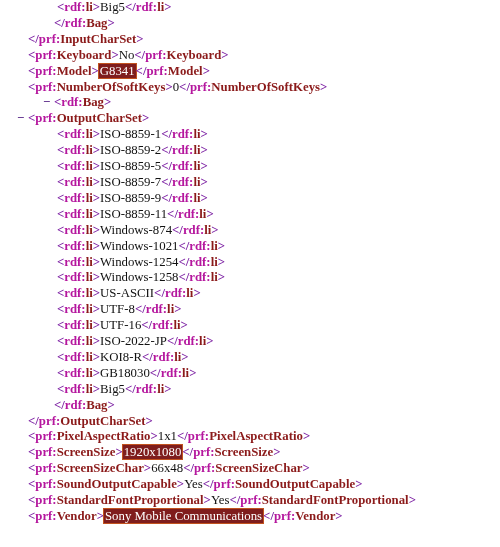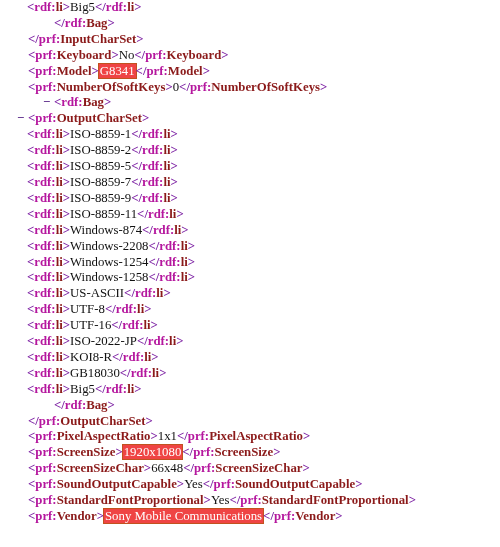--- a/index.html
+++ b/index.html
@@ -22,38 +22,38 @@
   }
   .xline {
     height: 15.92px;
     line-height: 15.92px;
     white-space: nowrap;
     position: relative;
     overflow: visible;
   }
   .i2  { padding-left: 28px; }
   .i3  { padding-left: 54px; }
-  .i4  { padding-left: 27px; }
+  .i4  { padding-left: 57px; }
 
   
   .br   { color: #7b1fa2; font-weight: bold; }      
   .ns   { color: #b5179e; font-weight: bold; }      
   .el   { color: #8b1a1a; font-weight: bold; }      
   .txt  { color: #111111; font-weight: normal; }    
 
   .toggle {
     display: inline-block;
     width: 11px;
     color: #5a2a8a;
     font-weight: bold;
     text-align: left;
     margin-left: -11px;
   }
   .hl {
-    background: #ef4444;
+    background: #7f1d1d;
     color: #ffffff;
     font-weight: normal;
     border: 1px solid #c2521f;
     padding: 0 1px;
     margin: 0 -1px;
     box-sizing: border-box;
   }
 </style>
 </head>
 <body>
@@ -67,21 +67,21 @@
     <div class="xline i2"><span class="br">&lt;</span><span class="ns">prf:</span><span class="el">NumberOfSoftKeys</span><span class="br">&gt;</span><span class="txt">0</span><span class="br">&lt;/</span><span class="ns">prf:</span><span class="el">NumberOfSoftKeys</span><span class="br">&gt;</span></div>
     <div class="xline i3"><span class="toggle">−</span><span class="br">&lt;</span><span class="ns">rdf:</span><span class="el">Bag</span><span class="br">&gt;</span></div>
     <div class="xline i2"><span class="toggle">−</span><span class="br">&lt;</span><span class="ns">prf:</span><span class="el">OutputCharSet</span><span class="br">&gt;</span></div>
     <div class="xline i4"><span class="br">&lt;</span><span class="ns">rdf:</span><span class="el">li</span><span class="br">&gt;</span><span class="txt">ISO-8859-1</span><span class="br">&lt;/</span><span class="ns">rdf:</span><span class="el">li</span><span class="br">&gt;</span></div>
     <div class="xline i4"><span class="br">&lt;</span><span class="ns">rdf:</span><span class="el">li</span><span class="br">&gt;</span><span class="txt">ISO-8859-2</span><span class="br">&lt;/</span><span class="ns">rdf:</span><span class="el">li</span><span class="br">&gt;</span></div>
     <div class="xline i4"><span class="br">&lt;</span><span class="ns">rdf:</span><span class="el">li</span><span class="br">&gt;</span><span class="txt">ISO-8859-5</span><span class="br">&lt;/</span><span class="ns">rdf:</span><span class="el">li</span><span class="br">&gt;</span></div>
     <div class="xline i4"><span class="br">&lt;</span><span class="ns">rdf:</span><span class="el">li</span><span class="br">&gt;</span><span class="txt">ISO-8859-7</span><span class="br">&lt;/</span><span class="ns">rdf:</span><span class="el">li</span><span class="br">&gt;</span></div>
     <div class="xline i4"><span class="br">&lt;</span><span class="ns">rdf:</span><span class="el">li</span><span class="br">&gt;</span><span class="txt">ISO-8859-9</span><span class="br">&lt;/</span><span class="ns">rdf:</span><span class="el">li</span><span class="br">&gt;</span></div>
     <div class="xline i4"><span class="br">&lt;</span><span class="ns">rdf:</span><span class="el">li</span><span class="br">&gt;</span><span class="txt">ISO-8859-11</span><span class="br">&lt;/</span><span class="ns">rdf:</span><span class="el">li</span><span class="br">&gt;</span></div>
     <div class="xline i4"><span class="br">&lt;</span><span class="ns">rdf:</span><span class="el">li</span><span class="br">&gt;</span><span class="txt">Windows-874</span><span class="br">&lt;/</span><span class="ns">rdf:</span><span class="el">li</span><span class="br">&gt;</span></div>
-    <div class="xline i4"><span class="br">&lt;</span><span class="ns">rdf:</span><span class="el">li</span><span class="br">&gt;</span><span class="txt">Windows-2208</span><span class="br">&lt;/</span><span class="ns">rdf:</span><span class="el">li</span><span class="br">&gt;</span></div>
+    <div class="xline i4"><span class="br">&lt;</span><span class="ns">rdf:</span><span class="el">li</span><span class="br">&gt;</span><span class="txt">Windows-1021</span><span class="br">&lt;/</span><span class="ns">rdf:</span><span class="el">li</span><span class="br">&gt;</span></div>
     <div class="xline i4"><span class="br">&lt;</span><span class="ns">rdf:</span><span class="el">li</span><span class="br">&gt;</span><span class="txt">Windows-1254</span><span class="br">&lt;/</span><span class="ns">rdf:</span><span class="el">li</span><span class="br">&gt;</span></div>
     <div class="xline i4"><span class="br">&lt;</span><span class="ns">rdf:</span><span class="el">li</span><span class="br">&gt;</span><span class="txt">Windows-1258</span><span class="br">&lt;/</span><span class="ns">rdf:</span><span class="el">li</span><span class="br">&gt;</span></div>
     <div class="xline i4"><span class="br">&lt;</span><span class="ns">rdf:</span><span class="el">li</span><span class="br">&gt;</span><span class="txt">US-ASCII</span><span class="br">&lt;/</span><span class="ns">rdf:</span><span class="el">li</span><span class="br">&gt;</span></div>
     <div class="xline i4"><span class="br">&lt;</span><span class="ns">rdf:</span><span class="el">li</span><span class="br">&gt;</span><span class="txt">UTF-8</span><span class="br">&lt;/</span><span class="ns">rdf:</span><span class="el">li</span><span class="br">&gt;</span></div>
     <div class="xline i4"><span class="br">&lt;</span><span class="ns">rdf:</span><span class="el">li</span><span class="br">&gt;</span><span class="txt">UTF-16</span><span class="br">&lt;/</span><span class="ns">rdf:</span><span class="el">li</span><span class="br">&gt;</span></div>
     <div class="xline i4"><span class="br">&lt;</span><span class="ns">rdf:</span><span class="el">li</span><span class="br">&gt;</span><span class="txt">ISO-2022-JP</span><span class="br">&lt;/</span><span class="ns">rdf:</span><span class="el">li</span><span class="br">&gt;</span></div>
     <div class="xline i4"><span class="br">&lt;</span><span class="ns">rdf:</span><span class="el">li</span><span class="br">&gt;</span><span class="txt">KOI8-R</span><span class="br">&lt;/</span><span class="ns">rdf:</span><span class="el">li</span><span class="br">&gt;</span></div>
     <div class="xline i4"><span class="br">&lt;</span><span class="ns">rdf:</span><span class="el">li</span><span class="br">&gt;</span><span class="txt">GB18030</span><span class="br">&lt;/</span><span class="ns">rdf:</span><span class="el">li</span><span class="br">&gt;</span></div>
     <div class="xline i4"><span class="br">&lt;</span><span class="ns">rdf:</span><span class="el">li</span><span class="br">&gt;</span><span class="txt">Big5</span><span class="br">&lt;/</span><span class="ns">rdf:</span><span class="el">li</span><span class="br">&gt;</span></div>
     <div class="xline i3"><span class="br">&lt;/</span><span class="ns">rdf:</span><span class="el">Bag</span><span class="br">&gt;</span></div>

